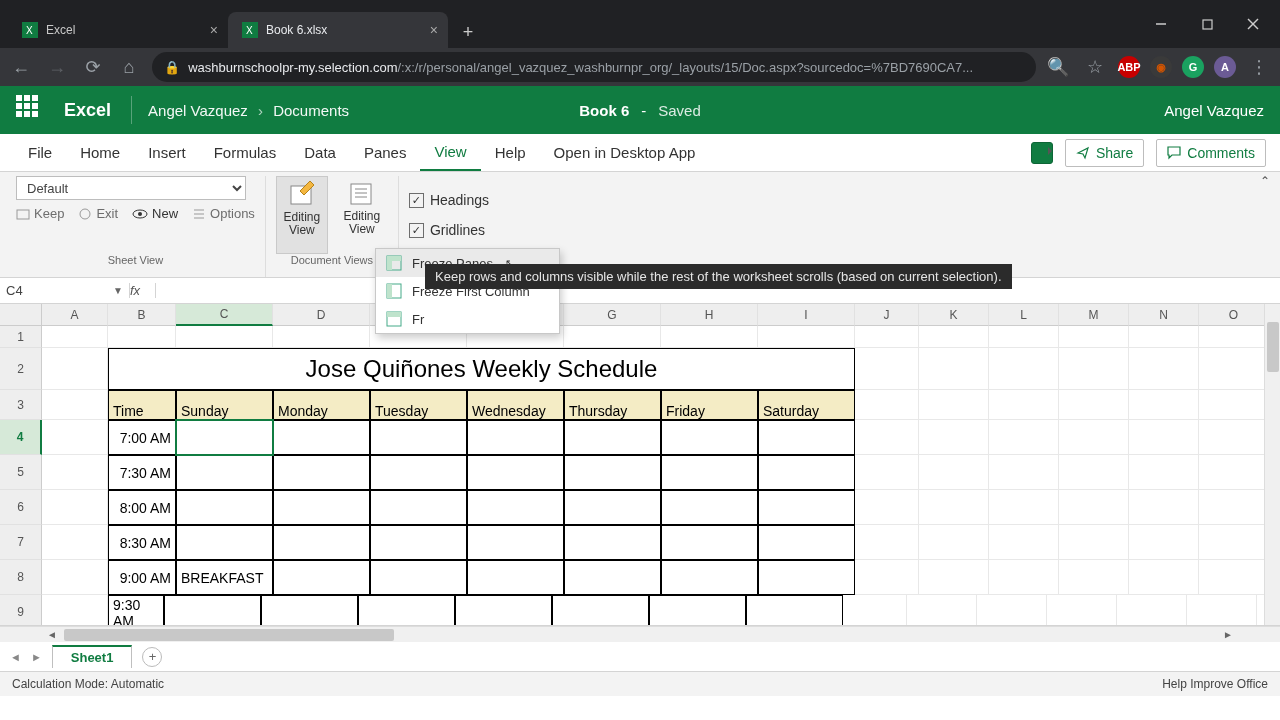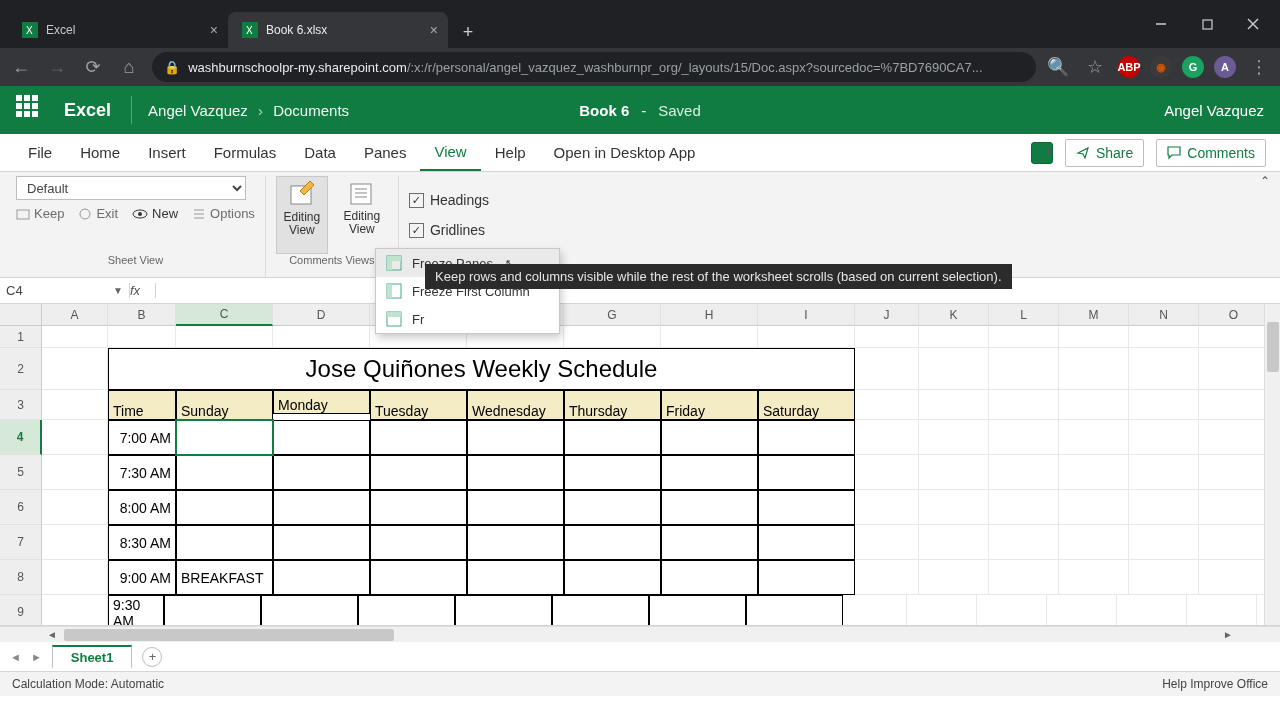--- a/index.html
+++ b/index.html
@@ -136,21 +136,21 @@
   </div>
 </div>
 
 <div class="toolbar">
   <span class="nav-btn">←</span>
   <span class="nav-btn" style="opacity:.4">→</span>
   <span class="nav-btn">⟳</span>
   <span class="nav-btn">⌂</span>
   <div class="urlbar">
     <span class="lock">🔒</span>
-    <span><span class="domainstart">washburnschoolpr-my.sharepoint.com</span><span>/:x:/r/personal/angel_vazquez_washburnpr_org/_layouts/15/Doc.aspx?sourcedoc=%7BD7690CA7...</span></span>
+    <span><span class="domainstart">washburnschoolpr-my.selection.com</span><span>/:x:/r/personal/angel_vazquez_washburnpr_org/_layouts/15/Doc.aspx?sourcedoc=%7BD7690CA7...</span></span>
   </div>
   <span class="nav-btn">🔍</span>
   <span class="nav-btn">☆</span>
   <span class="ext-badge" style="background:#c70000;color:#fff">ABP</span>
   <span class="ext-badge" style="background:#3a3a3a;color:#d35400">◉</span>
   <span class="ext-badge" style="background:#1aa260;color:#fff">G</span>
   <span class="ext-badge" style="background:#6b5b95;color:#fff">A</span>
   <span class="nav-btn">⋮</span>
 </div>
 
@@ -266,21 +266,21 @@
             <svg width="28" height="28">
               <rect x="3" y="4" width="20" height="20" fill="#fff" stroke="#888"></rect>
               <line x1="7" y1="9" x2="19" y2="9" stroke="#888"></line>
               <line x1="7" y1="13" x2="19" y2="13" stroke="#888"></line>
               <line x1="7" y1="17" x2="19" y2="17" stroke="#888"></line>
             </svg>
           </span>
         <span style="text-align:center;line-height:1.1">Editing View</span>
       </div>
     </div>
-    <div class="group-label">Comments Views</div>
+    <div class="group-label">Document Views</div>
   </div>
 
   <div class="group" style="border-right:none">
     <div class="group-controls">
       <div style="display:flex;flex-direction:column;justify-content:center">
         <label class="chk">
             <span class="chkbox">✓</span>
             <span>Headings</span>
           </label>
         <label class="chk">
@@ -382,21 +382,21 @@
         <div class="cell" style="width: 70px; height: 42px;"></div>
         <div class="cell" style="width: 70px; height: 42px;"></div>
         <div class="cell" style="width: 70px; height: 42px;"></div>
         <div class="cell" style="width: 70px; height: 42px;"></div>
       </div>
       <div class="row">
         <div class="rh" style="height: 30px;">3</div>
         <div class="cell" style="width: 66px; height: 30px;"></div>
         <div class="cell bordered hdrcell" style="width: 68px; height: 30px; align-items: flex-end;">Time</div>
         <div class="cell bordered hdrcell" style="width: 97px; height: 30px; align-items: flex-end;">Sunday</div>
-        <div class="cell bordered hdrcell" style="width: 97px; height: 24px; align-items: flex-end;">Monday</div>
+        <div class="cell bordered hdrcell" style="width: 97px; height: 30px; align-items: flex-end;">Monday</div>
         <div class="cell bordered hdrcell" style="width: 97px; height: 30px; align-items: flex-end;">Tuesday</div>
         <div class="cell bordered hdrcell" style="width: 97px; height: 30px; align-items: flex-end;">Wednesday</div>
         <div class="cell bordered hdrcell" style="width: 97px; height: 30px; align-items: flex-end;">Thursday</div>
         <div class="cell bordered hdrcell" style="width: 97px; height: 30px; align-items: flex-end;">Friday</div>
         <div class="cell bordered hdrcell" style="width: 97px; height: 30px; align-items: flex-end;">Saturday</div>
         <div class="cell" style="width: 64px; height: 30px;"></div>
         <div class="cell" style="width: 70px; height: 30px;"></div>
         <div class="cell" style="width: 70px; height: 30px;"></div>
         <div class="cell" style="width: 70px; height: 30px;"></div>
         <div class="cell" style="width: 70px; height: 30px;"></div>

